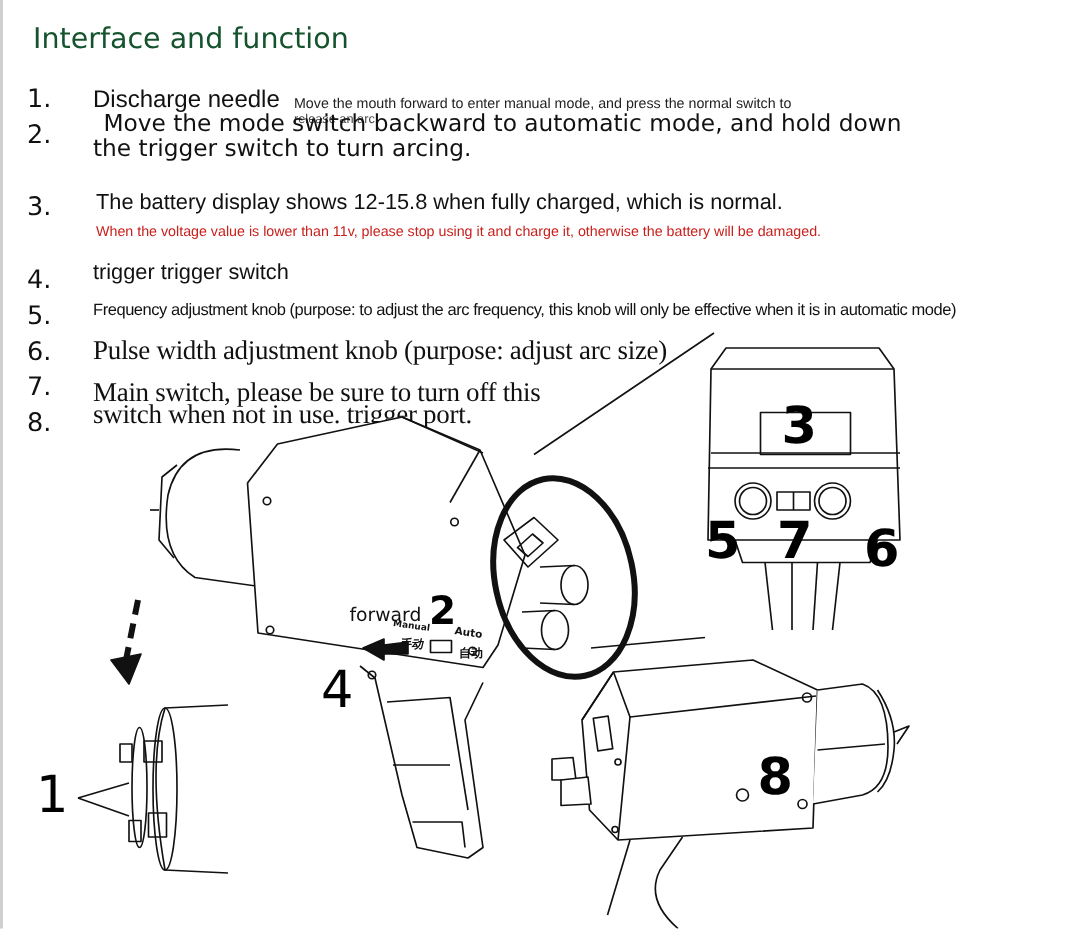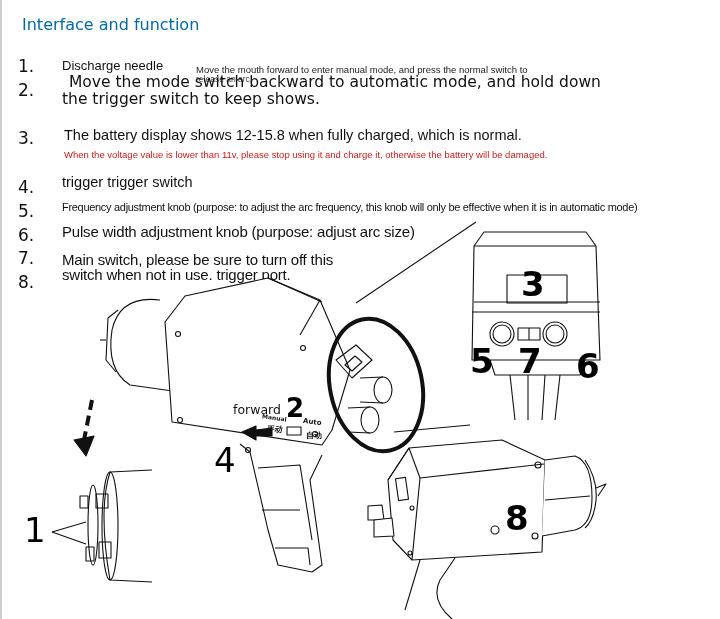--- a/index.html
+++ b/index.html
@@ -1,46 +1,46 @@
 <!DOCTYPE html>
 <html><head>
   <meta charset="utf-8">
   <style>
     html, body { margin: 0; padding: 0; background: #ffffff; }
     body { width: 720px; height: 619px; position: relative; overflow: hidden; font-family: "DejaVu Sans", sans-serif; color: #111; }
     .left-edge { position: absolute; left: 0; top: 0; width: 2px; height: 619px; background: #cfcfcf; }
-    .title { position: absolute; left: 22px; top: 15px; font-size: 16px; color: #0369a1; font-weight: normal; }
+    .title { position: absolute; left: 22px; top: 15px; font-size: 19px; color: #14532d; font-weight: normal; }
     .num { position: absolute; left: 18px; font-size: 17px; font-family: "DejaVu Sans", sans-serif; color: #111; }
     .t { position: absolute; color: #111; white-space: nowrap; }
     .big { font-size: 15.5px; font-family: "DejaVu Sans", sans-serif; }
-    .small { font-size: 13px; font-family: "Liberation Sans", sans-serif; }
+    .small { font-size: 16px; font-family: "Liberation Sans", sans-serif; }
     .tiny { font-size: 9.5px; font-family: "Liberation Sans", sans-serif; }
     .red { color: #c8201c; font-size: 9.5px; font-family: "Liberation Sans", sans-serif; white-space: normal; width: 520px; line-height: 11px; }
-    .cond { font-family: Liberation Sans, sans-serif; font-size: 15px; letter-spacing: -0.2px; }
+    .cond { font-family: Liberation Serif, serif; font-size: 18px; letter-spacing: -0.2px; }
     .cond-s { font-family: "Liberation Sans", sans-serif; font-size: 11px; letter-spacing: -0.3px; }
     svg.art { position: absolute; left: 0; top: 0; }
     .callout { position: absolute; font-family: "DejaVu Sans", sans-serif; font-weight: bold; color: #000; }
     .callout.light { font-weight: normal; }
   </style>
 </head>
 <body>
 
 <div class="left-edge"></div>
 
 <div class="title">Interface and function</div>
 
 <div class="num" style="top:56px">1.</div>
 <div class="t small" style="left:62px; top:58px;">Discharge needle</div>
 
 <div class="t tiny" style="left:196px; top:64px; color:#222;">Move the mouth forward to enter manual mode, and press the normal switch to</div>
 <div class="t tiny" style="left:196px; top:74px; color:#444; font-size:8.5px;">release an arc.</div>
 
 <div class="num" style="top:80px">2.</div>
 <div class="t big" style="left:69px; top:73px;">Move the mode switch backward to automatic mode, and hold down</div>
-<div class="t big" style="left:62px; top:90px;">the trigger switch to keep shows.</div>
+<div class="t big" style="left:62px; top:90px;">the trigger switch to turn arcing.</div>
 
 <div class="num" style="top:128px">3.</div>
 <div class="t" style="left:64px; top:127px; font-family:'Liberation Sans',sans-serif; font-size:14.5px;">The battery display shows 12-15.8 when fully charged, which is normal.</div>
 <div class="t red" style="left:64px; top:149px;">When the voltage value is lower than 11v, please stop using it and charge it, otherwise the battery will be damaged.</div>
 
 <div class="num" style="top:177px">4.</div>
 <div class="t" style="left:62px; top:174px; font-family:'Liberation Sans',sans-serif; font-size:14.5px;text-align:center;">trigger trigger switch</div>
 
 <div class="num" style="top:201px">5.</div>
 <div class="t cond-s" style="left:62px; top:201px;">Frequency adjustment knob (purpose: to adjust the arc frequency, this knob will only be effective when it is in automatic mode)</div>

